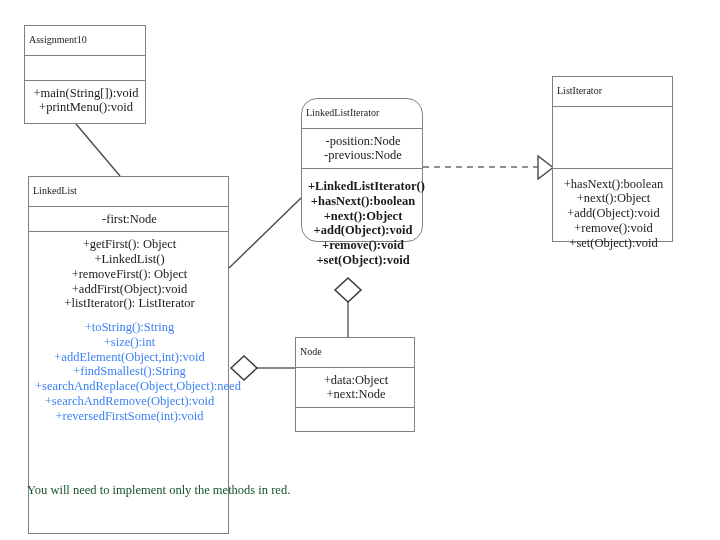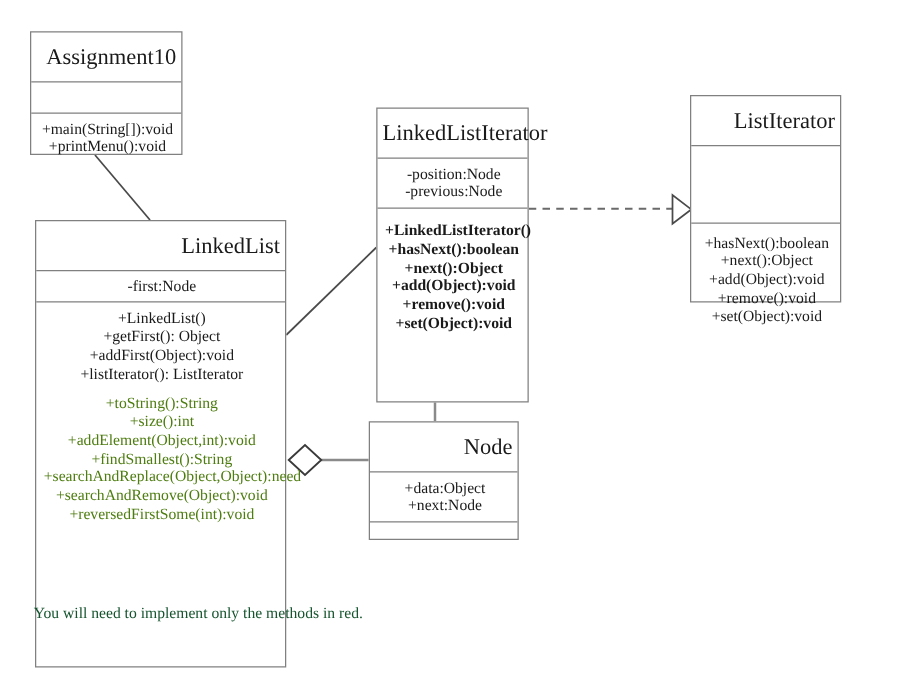--- a/index.html
+++ b/index.html
@@ -30,35 +30,35 @@
     z-index: 2;
   }
   .compartment {
     box-sizing: border-box;
   }
   .compartment + .compartment {
     border-top: 1.5px solid #808080;
     text-align: center;
   }
   .class-name {
-    text-align: right;
-    font-size: 18px;
+    text-align: left;
+    font-size: 10px;
     line-height: 1.25;
     padding: 8px 4px 8px 4px;
   }
   .members {
     padding: 5px 4px 5px 6px;
     font-size: 12.5px;
     line-height: 1.18;
   }
   .member {
     white-space: nowrap;
   }
   .member.red {
-    color: #4d7c0f;
+    color: #3b82f6;
   }
   .member.spacer {
     height: 9px;
   }
   .svg-layer {
     position: absolute;
     left: 0;
     top: 0;
     width: 720px;
     height: 540px;
@@ -104,36 +104,37 @@
       <div class="member">+printMenu():void</div>
     </div>
   </div>
 
   <div class="uml-class" style="left:28px; top:176px; width:201px; height:358px;">
     <div class="compartment class-name">LinkedList</div>
     <div class="compartment members">
       <div class="member">-first:Node</div>
     </div>
     <div class="compartment members">
+      <div class="member">+getFirst(): Object</div>
       <div class="member">+LinkedList()</div>
-      <div class="member">+getFirst(): Object</div>
+      <div class="member">+removeFirst(): Object</div>
       <div class="member">+addFirst(Object):void</div>
       <div class="member">+listIterator(): ListIterator</div>
       <div class="member spacer"></div>
       <div class="member red">+toString():String</div>
       <div class="member red">+size():int</div>
       <div class="member red">+addElement(Object,int):void</div>
       <div class="member red">+findSmallest():String</div>
       <div class="member red">+searchAndReplace(Object,Object):need</div>
       <div class="member red">+searchAndRemove(Object):void</div>
       <div class="member red">+reversedFirstSome(int):void</div>
     </div>
   </div>
 
-  <div class="uml-class" style="left:301px; top:86px; width:122px; height:236px;">
+  <div class="uml-class" style="left:301px; top:98px; width:122px; height:144px;border-radius:16px;">
     <div class="compartment class-name">LinkedListIterator</div>
     <div class="compartment members">
       <div class="member">-position:Node</div>
       <div class="member">-previous:Node</div>
     </div>
     <div class="compartment members" style="padding-top:10px;font-weight:bold;">
       <div class="member">+LinkedListIterator()</div>
       <div class="member">+hasNext():boolean</div>
       <div class="member">+next():Object</div>
       <div class="member">+add(Object):void</div>

